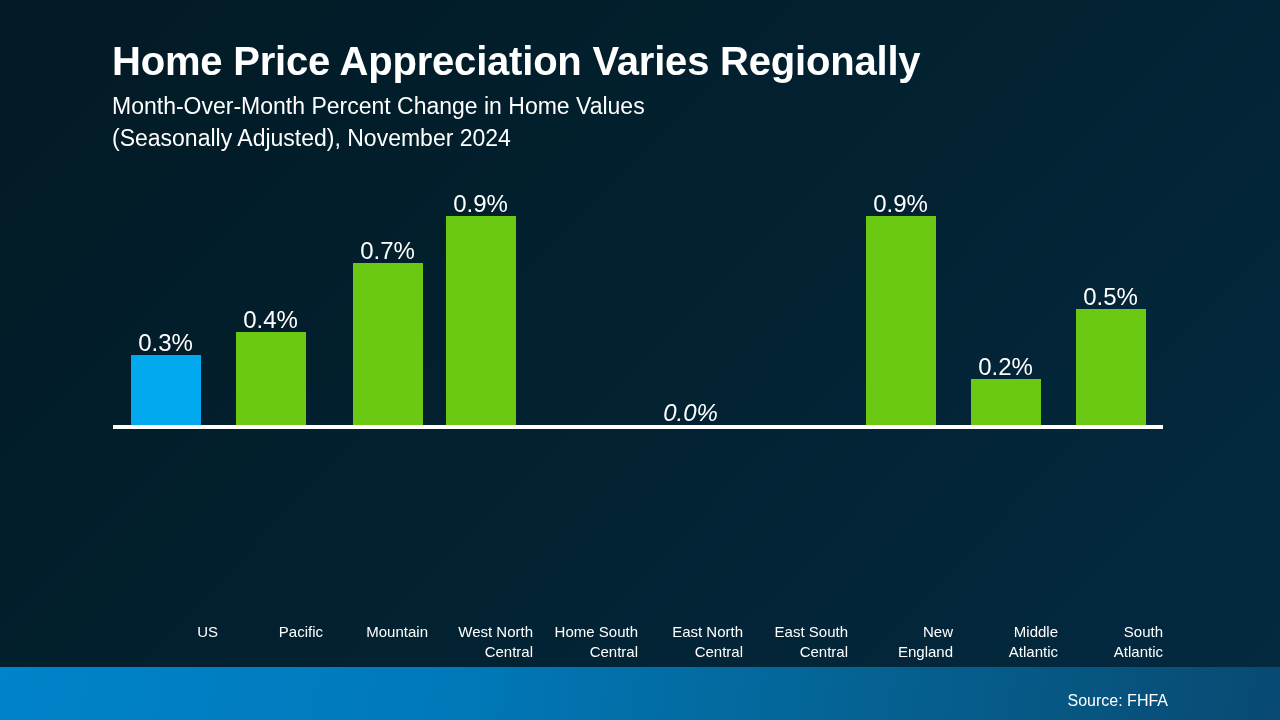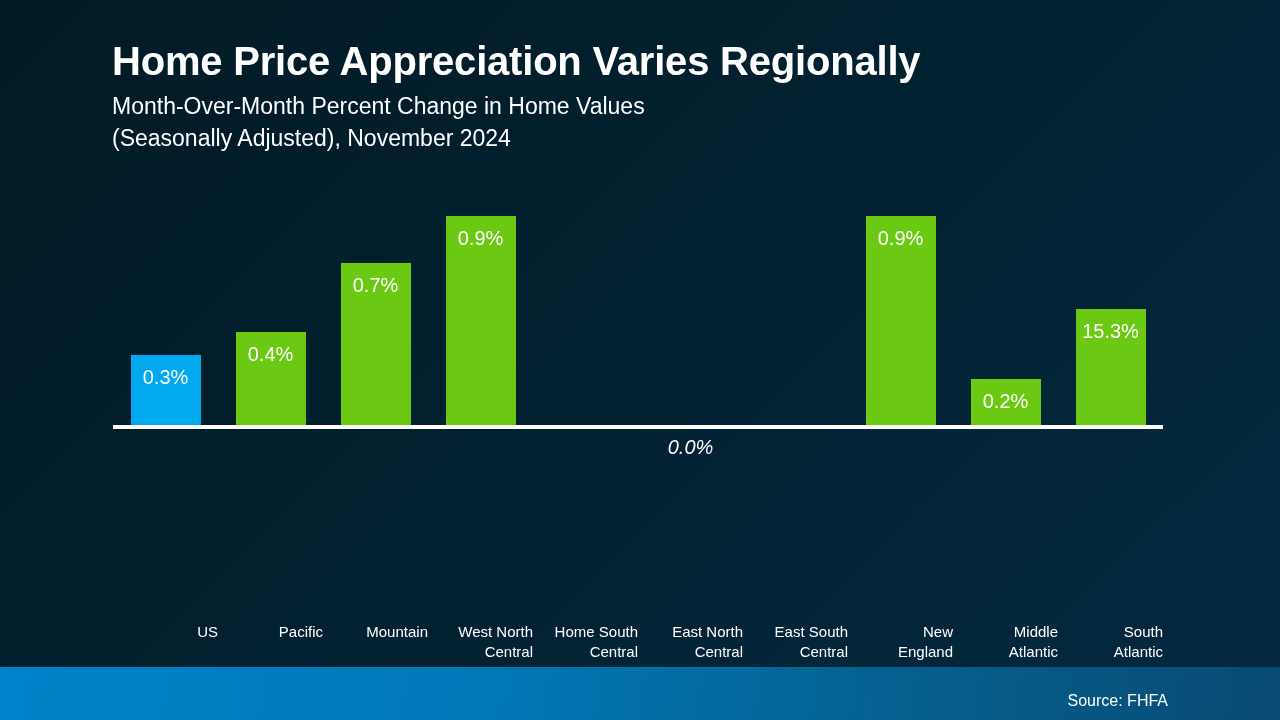--- a/index.html
+++ b/index.html
@@ -65,24 +65,23 @@
     left: 50%;
     transform: translateX(-50%);
     width: 70px;
   }
   .bar.pos { bottom: 185px; }
   .bar.neg { top: 244px; }
   .val-label {
     position: absolute;
     left: 50%;
     transform: translateX(-50%);
-    font-size: 20px;
+    font-size: 24px;
     color: #ffffff;
     white-space: nowrap;
-    margin-top: 37px;
   }
   .val-label.pos-lab { }
   .val-label.neg-lab { }
 
   
   #cat-axis {
     position: absolute;
     left: 113px;
     top: 622px;
     width: 1050px;
@@ -132,42 +131,42 @@
     <div id="zero-line"></div>
 
   <div class="bar-slot" style="left: 0px; width: 105px;">
         <div class="bar pos" style="height: 69.6px; background: rgb(3, 169, 239);"></div>
         <div class="val-label pos-lab" style="top: 144.4px;">0.3%</div>
       </div>
       <div class="bar-slot" style="left: 105px; width: 105px;">
         <div class="bar pos" style="height: 92.8px; background: rgb(107, 201, 19);"></div>
         <div class="val-label pos-lab" style="top: 121.2px;">0.4%</div>
       </div>
-      <div class="bar-slot" style="left: 210px; width: 105px; text-align: center;">
+      <div class="bar-slot" style="left: 222px; width: 105px; text-align: center;">
         <div class="bar pos" style="height: 162.4px; background: rgb(107, 201, 19);"></div>
         <div class="val-label pos-lab" style="top: 51.6px;">0.7%</div>
       </div>
       <div class="bar-slot" style="left: 315px; width: 105px;">
         <div class="bar pos" style="height: 208.8px; background: rgb(107, 201, 19);"></div>
         <div class="val-label pos-lab" style="top: 5.2px;">0.9%</div>
       </div>
       <div class="bar-slot" style="left: 525px; width: 105px; font-style: italic;">
         <div class="val-label pos-lab" style="top: 214px;">0.0%</div>
       </div>
       <div class="bar-slot" style="left: 735px; width: 105px;">
         <div class="bar pos" style="height: 208.8px; background: rgb(107, 201, 19);"></div>
         <div class="val-label pos-lab" style="top: 5.2px;">0.9%</div>
       </div>
       <div class="bar-slot" style="left: 840px; width: 105px;">
         <div class="bar pos" style="height: 46.4px; background: rgb(107, 201, 19);"></div>
         <div class="val-label pos-lab" style="top: 167.6px;">0.2%</div>
       </div>
       <div class="bar-slot" style="left: 945px; width: 105px;">
         <div class="bar pos" style="height: 116px; background: rgb(107, 201, 19);"></div>
-        <div class="val-label pos-lab" style="top: 98px;">15.3%</div>
+        <div class="val-label pos-lab" style="top: 98px;">0.5%</div>
       </div>
     </div>
 
   <div id="cat-axis">
 
   <div class="cat" style="left: 0px; width: 105px;">
         <div>US</div>
       </div>
       <div class="cat" style="left: 105px; width: 105px;">
         <div>Pacific</div>

